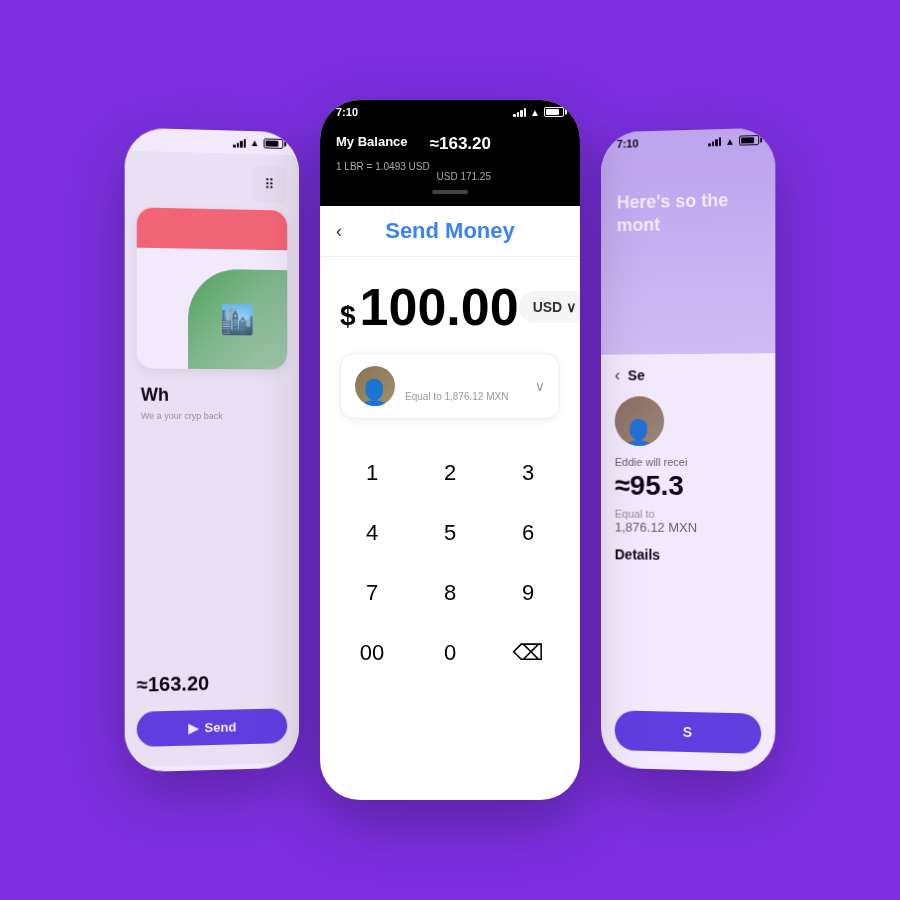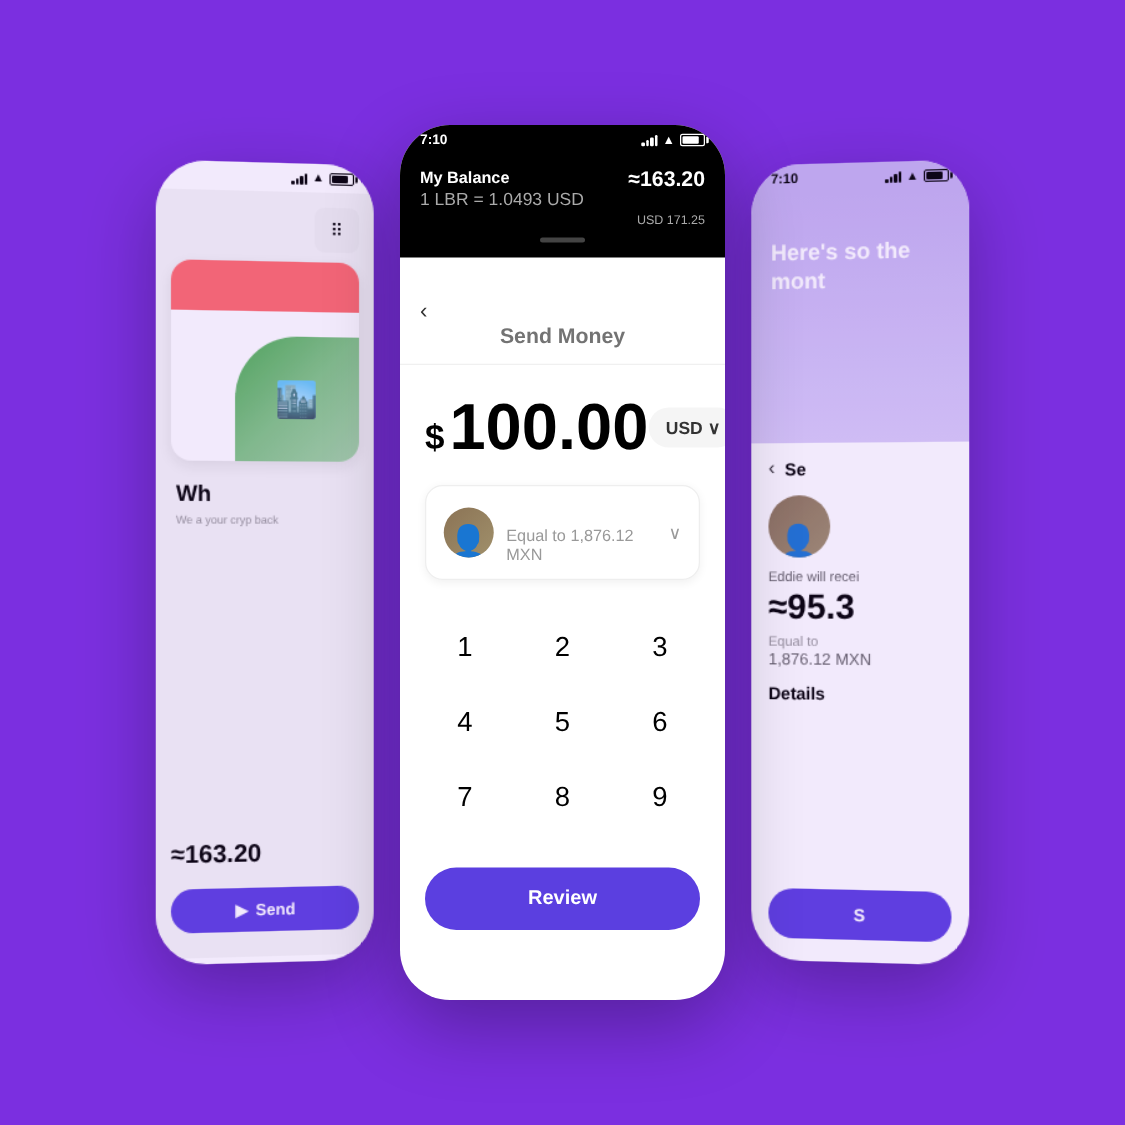--- a/index.html
+++ b/index.html
@@ -237,40 +237,40 @@
     }
 
     
     .center-header {
       background: #000;
       padding: 10px 16px 12px;
     }
 
     .center-balance-row {
       display: flex;
-      justify-content: space-between;
+      justify-content: flex-start;
       align-items: flex-start;
     }
 
     .center-balance-label {
       color: #fff;
       font-size: 13px;
       font-weight: 600;
     }
 
     .center-balance-amount {
       color: #fff;
       font-size: 17px;
       font-weight: 700;
     }
 
     .center-balance-sub {
       color: #aaa;
-      font-size: 14px;
-      margin-top: 2px;
+      font-size: 10px;
+      margin-top: 12px;
     }
 
     .center-balance-usd {
       color: #aaa;
       font-size: 10px;
       text-align: right;
       margin-top: 17px;
     }
 
     .center-drag-handle {
@@ -294,24 +294,23 @@
       position: absolute;
       left: 16px;
       font-size: 18px;
       color: #333;
       cursor: pointer;
       background: none;
       border: none;
     }
 
     .center-title {
-      font-size: 17px;
+      font-size: 22px;
       font-weight: 600;
-      color: #737373;
-      margin-top: 41px;
+      color: #3b82f6;
     }
 
     .center-amount-section {
       padding: 20px 20px 16px;
     }
 
     .center-amount-row {
       display: flex;
       align-items: center;
       justify-content: space-between;
@@ -388,21 +387,21 @@
       font-size: 13px;
       color: #333;
     }
 
     .center-recipient-text .receive-amount strong {
       font-weight: 700;
       color: #000;
     }
 
     .center-recipient-text .receive-sub {
-      font-size: 13px;
+      font-size: 10px;
       color: #999;
       margin-top: 20px;
     }
 
     .center-chevron {
       color: #999;
       font-size: 14px;
     }
 
     
@@ -677,24 +676,28 @@
       <div class="numpad-row">
         <button class="numpad-key">4</button>
         <button class="numpad-key">5</button>
         <button class="numpad-key">6</button>
       </div>
       <div class="numpad-row">
         <button class="numpad-key">7</button>
         <button class="numpad-key">8</button>
         <button class="numpad-key">9</button>
       </div>
-    </div>
-
-    
-    <button class="center-review-btn">Review</button>
+      <div class="numpad-row">
+        <button class="numpad-key">00</button>
+        <button class="numpad-key">0</button>
+        <button class="numpad-key">⌫</button>
+      </div>
+    </div>
+
+    
   </div>
 
   <div class="phone phone-right">
 
     <div class="status-bar purple-bg">
       <span>7:10</span>
       <div class="status-icons">
         <div class="signal-bars">
           <span></span>
             <span></span>

